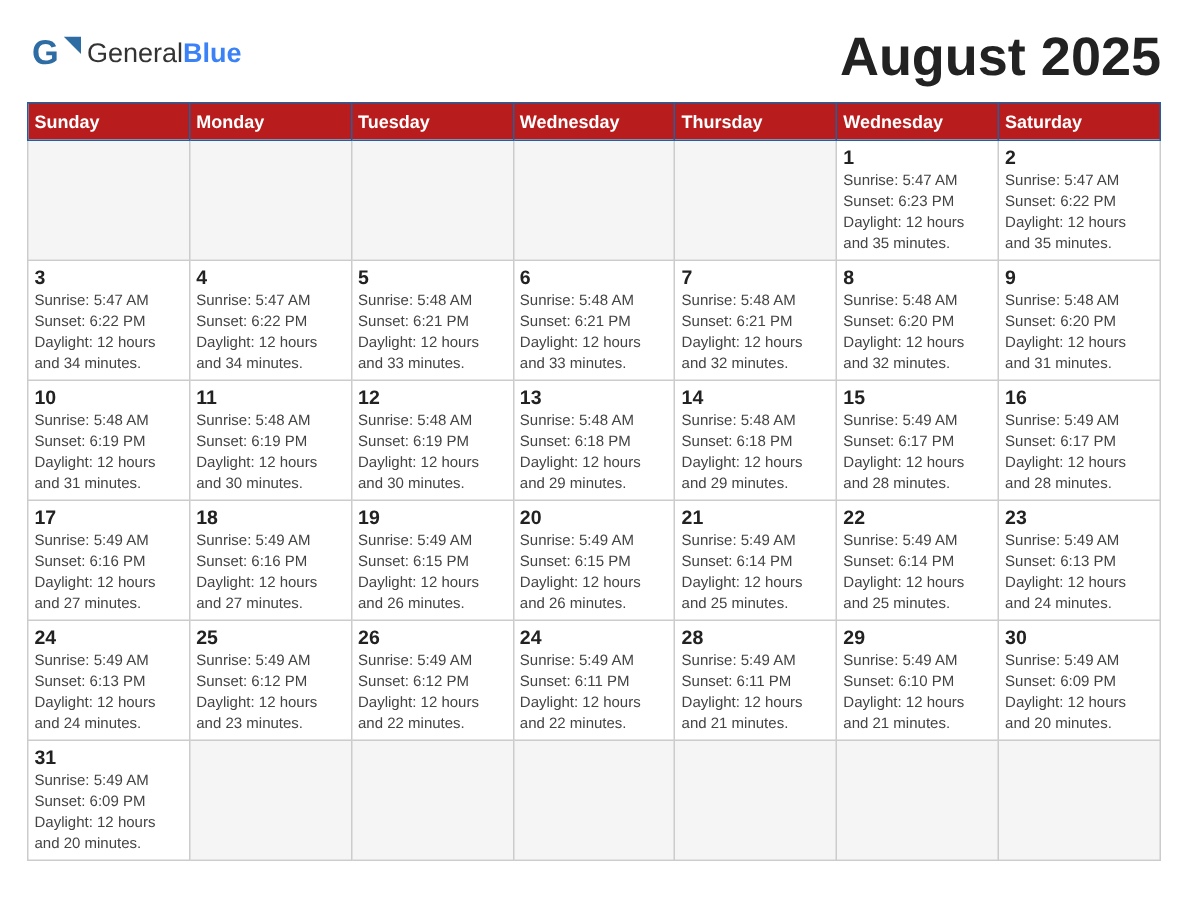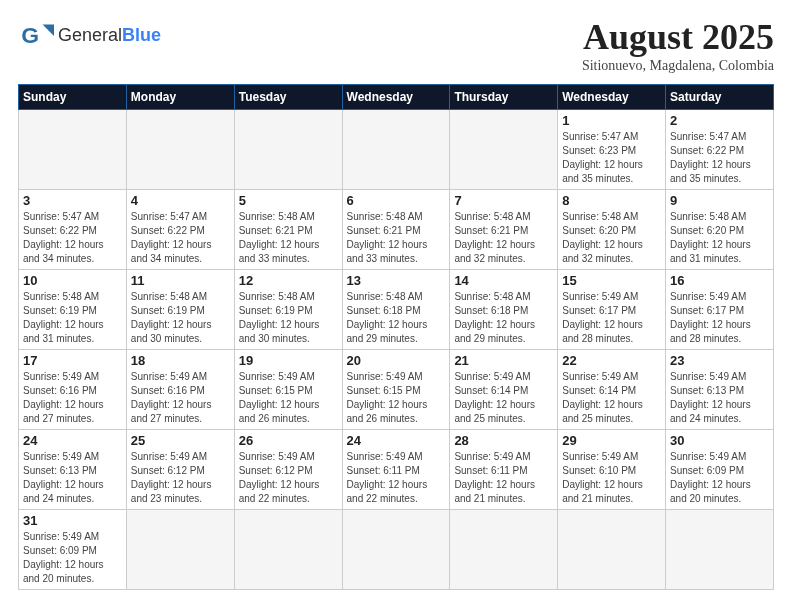--- a/index.html
+++ b/index.html
@@ -24,40 +24,38 @@
     .logo {
       display: flex;
       align-items: center;
       gap: 4px;
     }
     .logo-icon {
       width: 36px;
       height: 36px;
     }
     .title-block {
-      text-align: right;
-      font-family: Liberation Serif, serif;
     }
     .cal-title {
       font-size: 36px;
       font-weight: bold;
       color: #222;
       line-height: 1.1;
     }
     .cal-subtitle {
       font-size: 14px;
       color: #444;
     }
     table {
       width: 100%;
       border-collapse: collapse;
       table-layout: fixed;
     }
     thead tr th {
-      background: #0f172a;
+      background: #b91c1c;
       color: #fff;
       font-size: 12px;
       font-weight: bold;
       padding: 5px 4px;
       text-align: left;
       border: 1px solid #2060a0;
     }
     tbody tr td {
       vertical-align: top;
       border: 1px solid #ccc;
@@ -106,21 +104,20 @@
         <polygon points="30,8 44,8 44,22" fill="#2e6da4"></polygon>
       </svg>
       <div>
         <div style="font-size:18px;color:#333;line-height:1.2;">
           <span style="font-weight:normal;">General</span><span style="font-weight:bold;color:#3b82f6;">Blue</span>
         </div>
       </div>
     </div>
     <div class="title-block">
       <div class="cal-title">August 2025</div>
-      <div class="cal-subtitle">Sitionuevo, Magdalena, Colombia</div>
     </div>
   </div>
 
   <table>
     <thead>
       <tr>
       <th>Sunday</th>
           <th>Monday</th>
           <th>Tuesday</th>
           <th>Wednesday</th>

